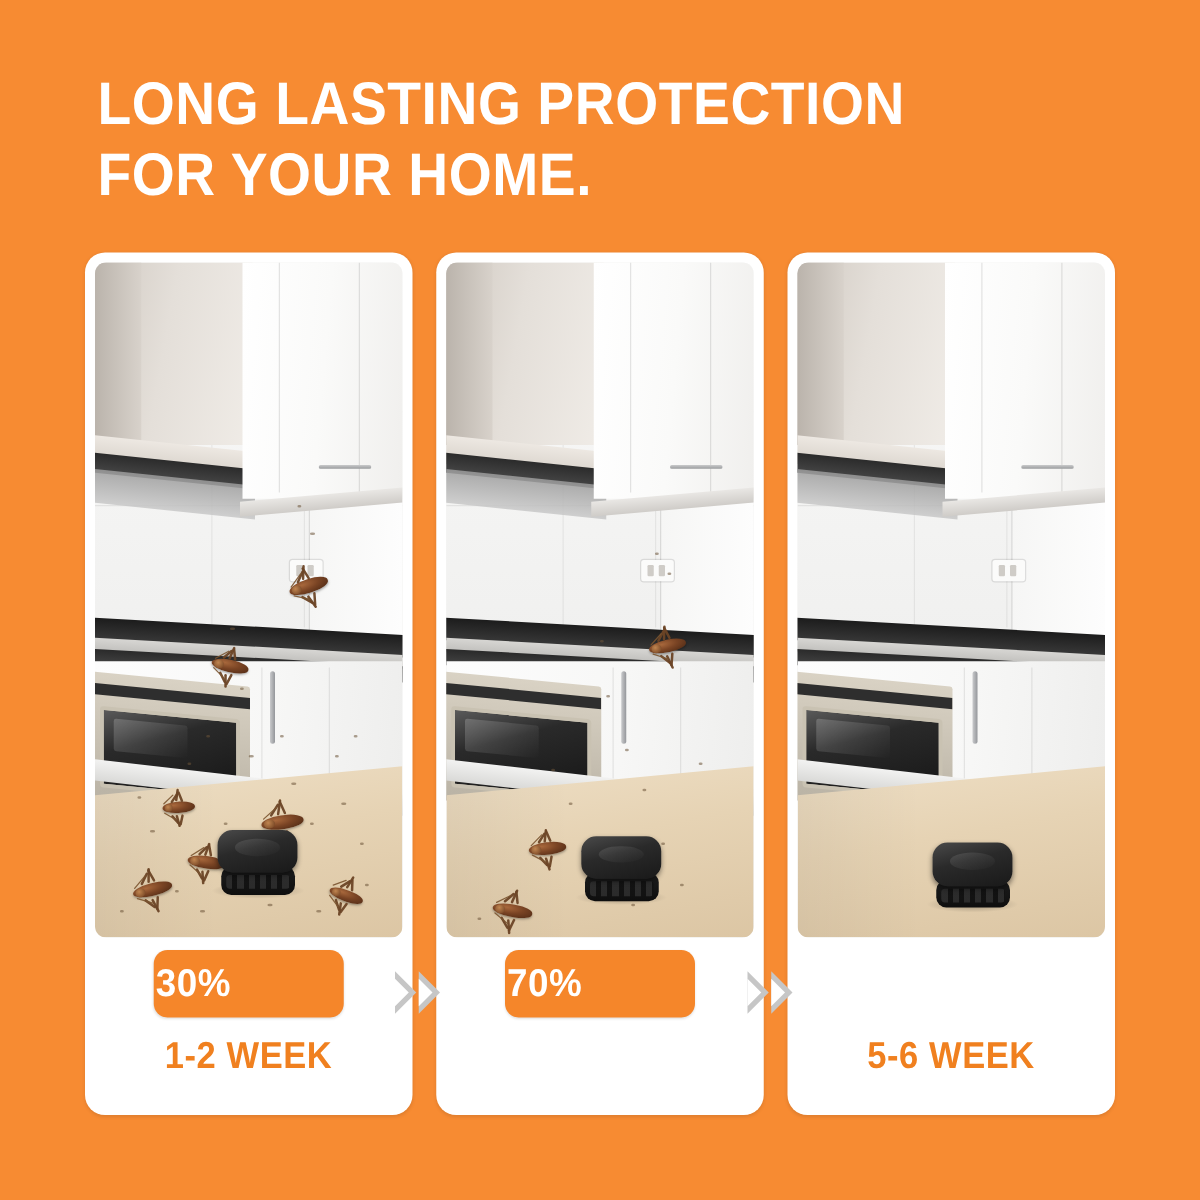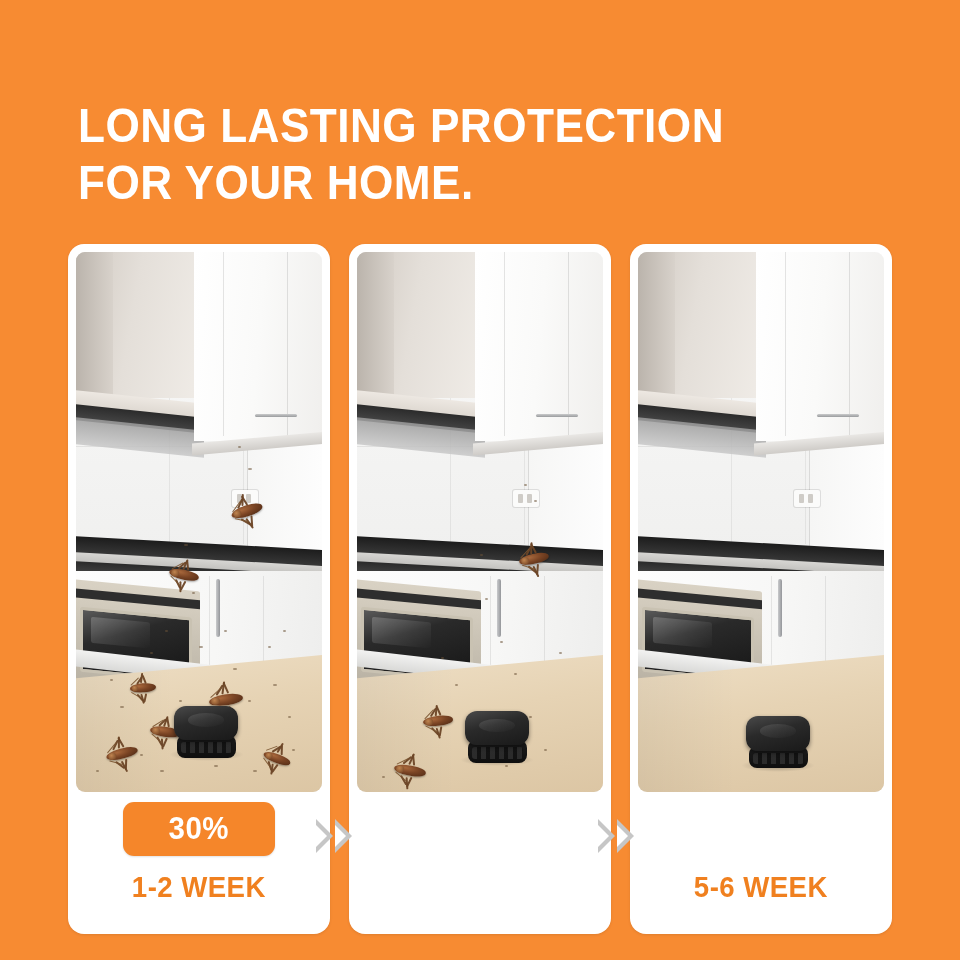--- a/index.html
+++ b/index.html
@@ -3,21 +3,21 @@
 <meta charset="utf-8">
 <style>
   html,body{margin:0;padding:0;}
   body{
     width:960px;height:960px;
     background:#F78B32;
     font-family:"Liberation Sans", sans-serif;
     overflow:hidden;
     position:relative;
   }
-  #stage{position:absolute;inset:0;margin-top:42px;}
+  #stage{position:absolute;inset:0;}
 
   
   .headline{
     position:absolute;left:78px;top:56px;width:800px;
     color:#FFFFFF;
     font-weight:bold;
     font-size:48px;
     line-height:1.18;
     letter-spacing:0.5px;
     transform:scaleX(0.92);
@@ -248,21 +248,21 @@
     background:radial-gradient(ellipse at center,rgba(0,0,0,.30),rgba(0,0,0,0) 70%);
   }
 
   
   .badge{
     position:absolute;left:50%;transform:translateX(-50%);
     top:558px;
     width:152px;height:54px;
     background:#F5862A;
     border-radius:11px;
-    display:flex;align-items:center;justify-content:center;
+    display:flex;align-items:center;
     box-shadow:0 1px 2px rgba(0,0,0,.12);
   }
   .badge span{
     color:#FFFFFF;font-weight:bold;font-size:31px;letter-spacing:0.5px;
     transform:scaleX(0.95);
   }
   .caption{
     position:absolute;left:0;right:0;top:626px;
     text-align:center;
     color:#F0801F;
@@ -584,20 +584,23 @@
             <div class="shadow"></div>
             <div class="base"></div>
             <div class="vents"></div>
             <div class="lid">
                 <div class="emboss"></div>
               </div>
           </div>
         </div>
       </div>
 
+      <div class="badge">
+        <span>70%</span>
+      </div>
     </div>
 
     <div class="card">
       <div class="photo">
         <div class="scene">
           <div class="wall"></div>
           <div class="tile-h" style="top:22%"></div>
           <div class="tile-h" style="top:36%"></div>
           <div class="tile-v" style="left:38%;top:18%;height:36%"></div>
           <div class="tile-v" style="left:68%;top:16%;height:38%"></div>

